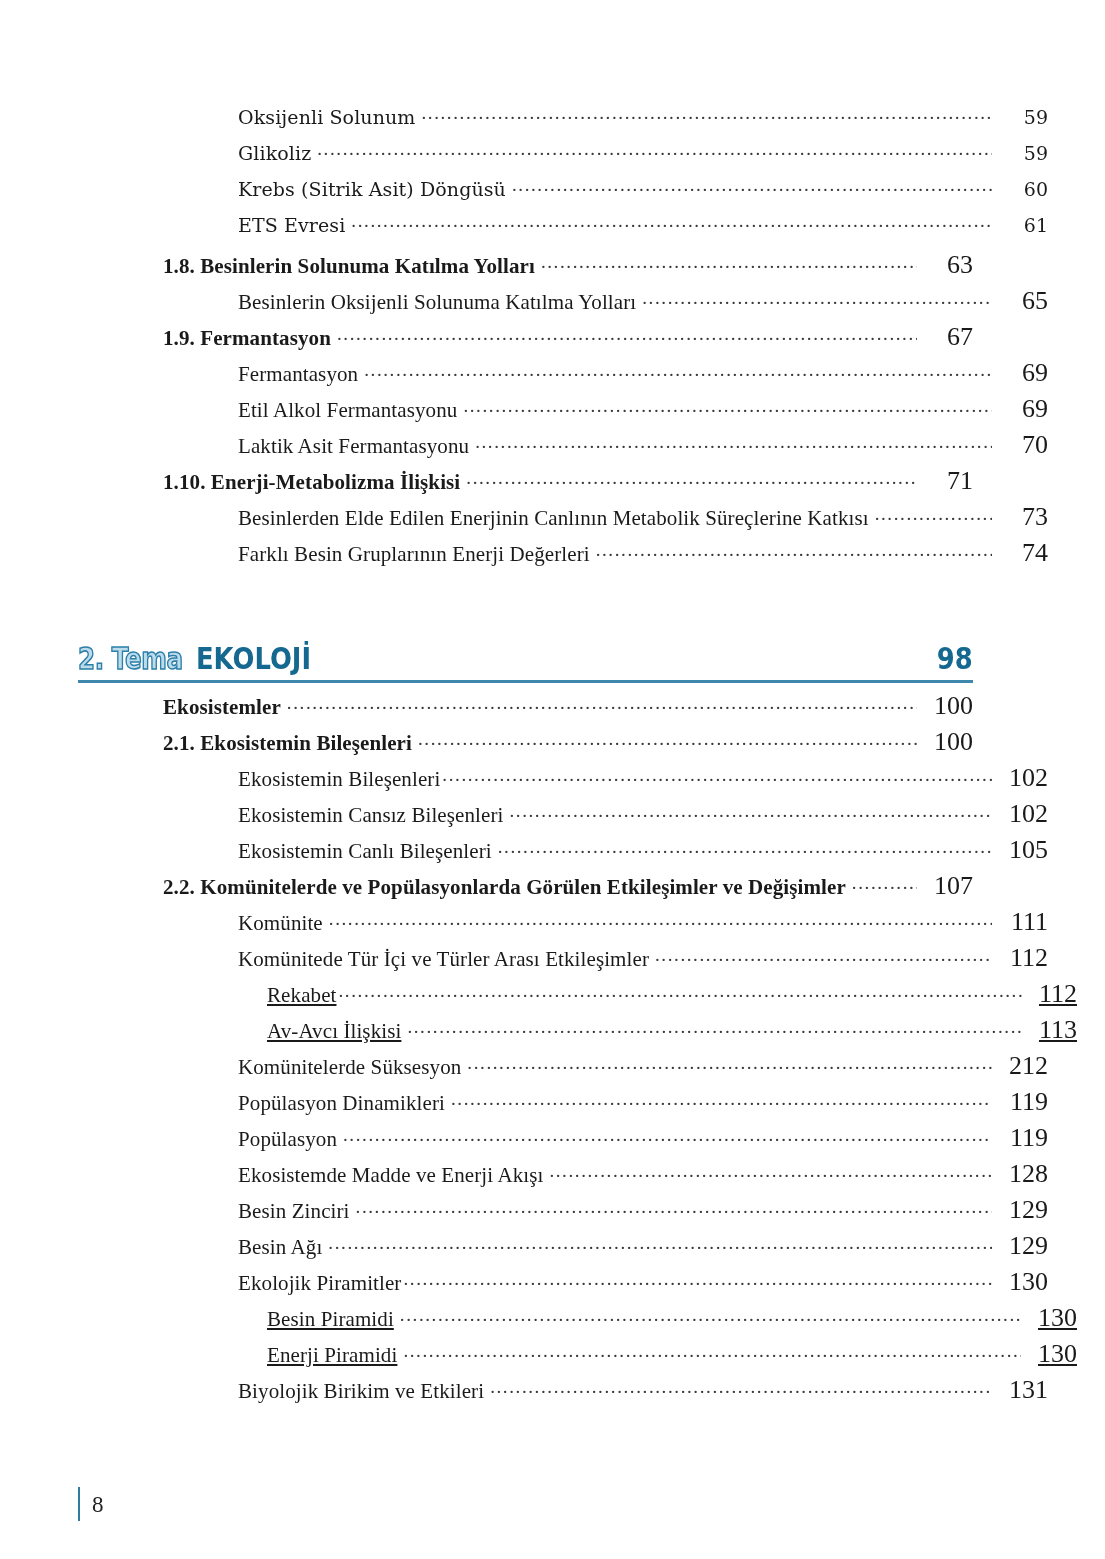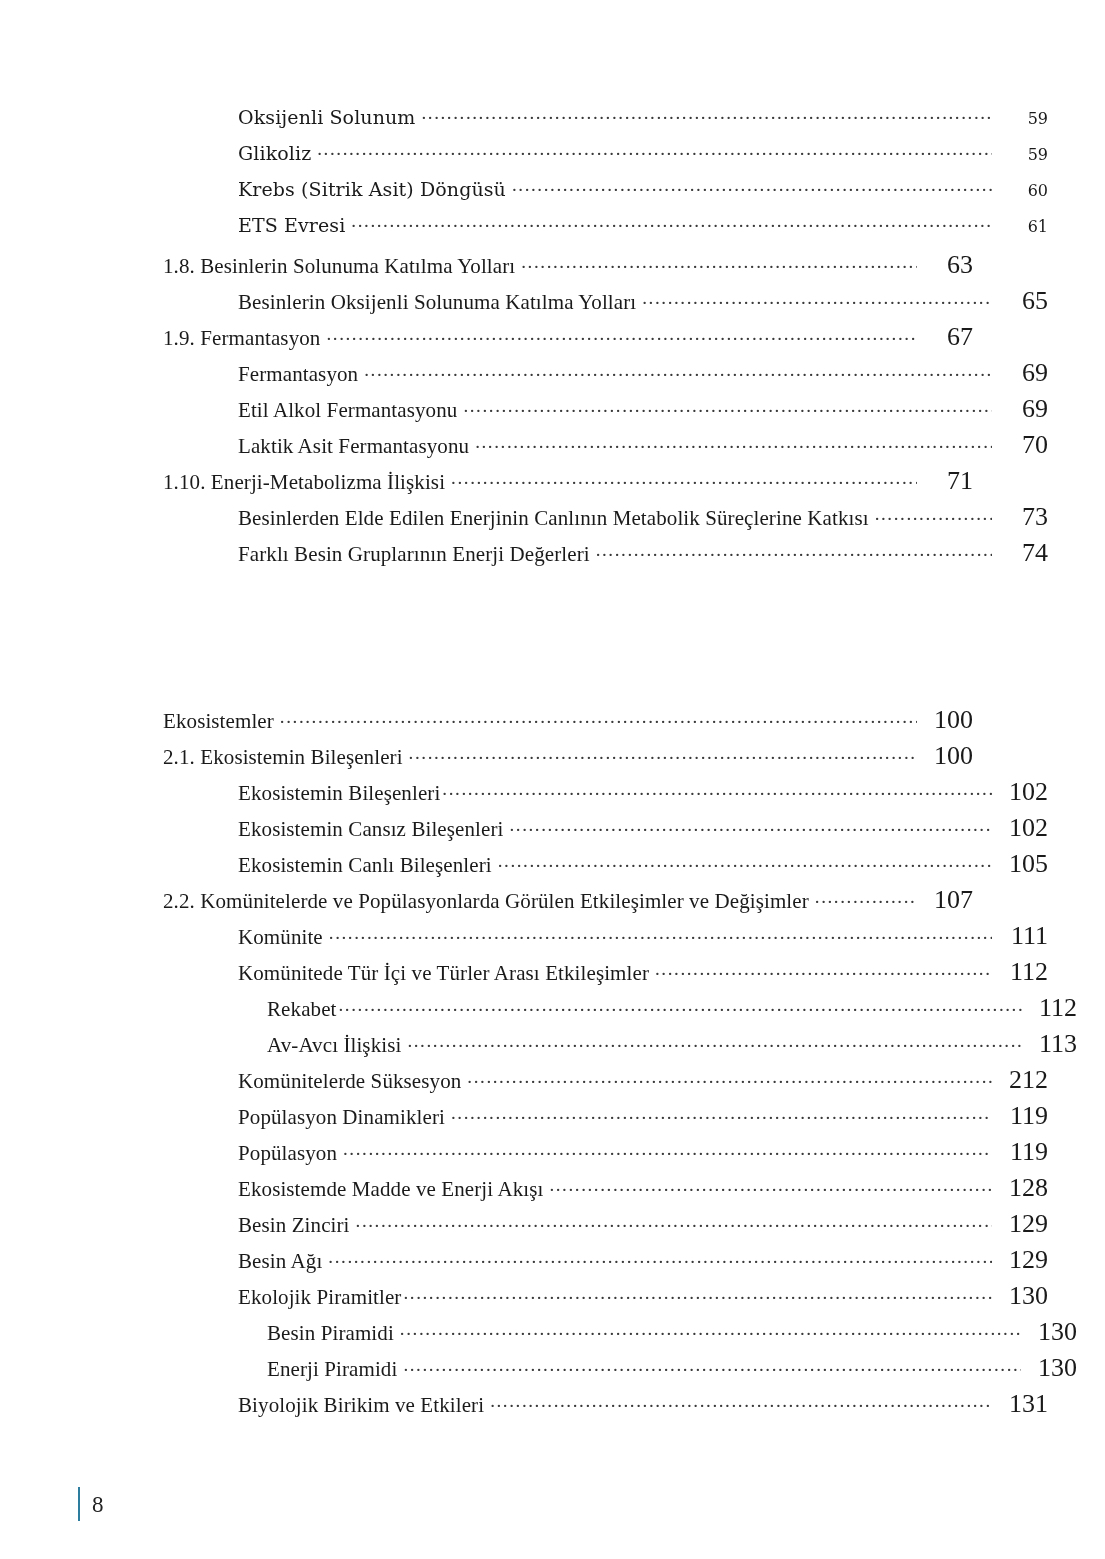--- a/index.html
+++ b/index.html
@@ -75,31 +75,31 @@
 
   .toc-row .page-num {
     flex: 0 0 auto;
     width: 54px;
     text-align: right;
     font-size: 26px;
     line-height: 1;
   }
 
   
-  .lvl-0 .label { font-weight: normal; }
+  .lvl-0 .label { font-weight: bold; }
   .lvl-0 { padding-left: 0px; }
   .lvl-1 { padding-left: 75px; }
-  .lvl-2 { padding-left: 104px; }
+  .lvl-2 { padding-left: 104px; text-decoration: underline; }
   .lvl-1 .label, .lvl-2 .label { font-weight: normal; }
 
   .lvl-1 .leader::after, .lvl-2 .leader::after { bottom: 0.02em; }
 
   
   .wide .label { font-family: "DejaVu Serif", "Liberation Serif", serif; font-size: 19px; }
-  .wide .page-num { font-family: "DejaVu Serif", "Liberation Serif", serif; font-size: 16px; }
+  .wide .page-num { font-family: "DejaVu Serif", "Liberation Serif", serif; font-size: 19px; }
 
   
   .theme-header {
     position: absolute;
     left: 78px;
     width: 895px;
     height: 60px;
   }
   .theme-header .row {
     display: flex;
@@ -239,22 +239,32 @@
           <span class="page-num">73</span>
         </li>
         <li class="toc-row lvl-1">
           <span class="label">Farklı Besin Gruplarının Enerji Değerleri</span>
           <span class="leader"></span>
           <span class="page-num">74</span>
         </li>
       </ul>
   </div>
 
-
-  <div class="toc-area" style="top:693px;margin-top:14px;">
+  <div class="theme-header" style="top:632px;">
+    <div class="row">
+      <div class="theme-title">
+        <span class="theme-kicker">2. Tema</span>
+        <span class="theme-name">EKOLOJİ</span>
+      </div>
+      <div class="theme-page">98</div>
+    </div>
+    <div class="theme-rule"></div>
+  </div>
+
+  <div class="toc-area" style="top:693px;">
     <ul class="toc-list" id="list-sec2">
         <li class="toc-row lvl-0">
           <span class="label">Ekosistemler</span>
           <span class="leader"></span>
           <span class="page-num">100</span>
         </li>
         <li class="toc-row lvl-0">
           <span class="label">2.1. Ekosistemin Bileşenleri</span>
           <span class="leader"></span>
           <span class="page-num">100</span>

